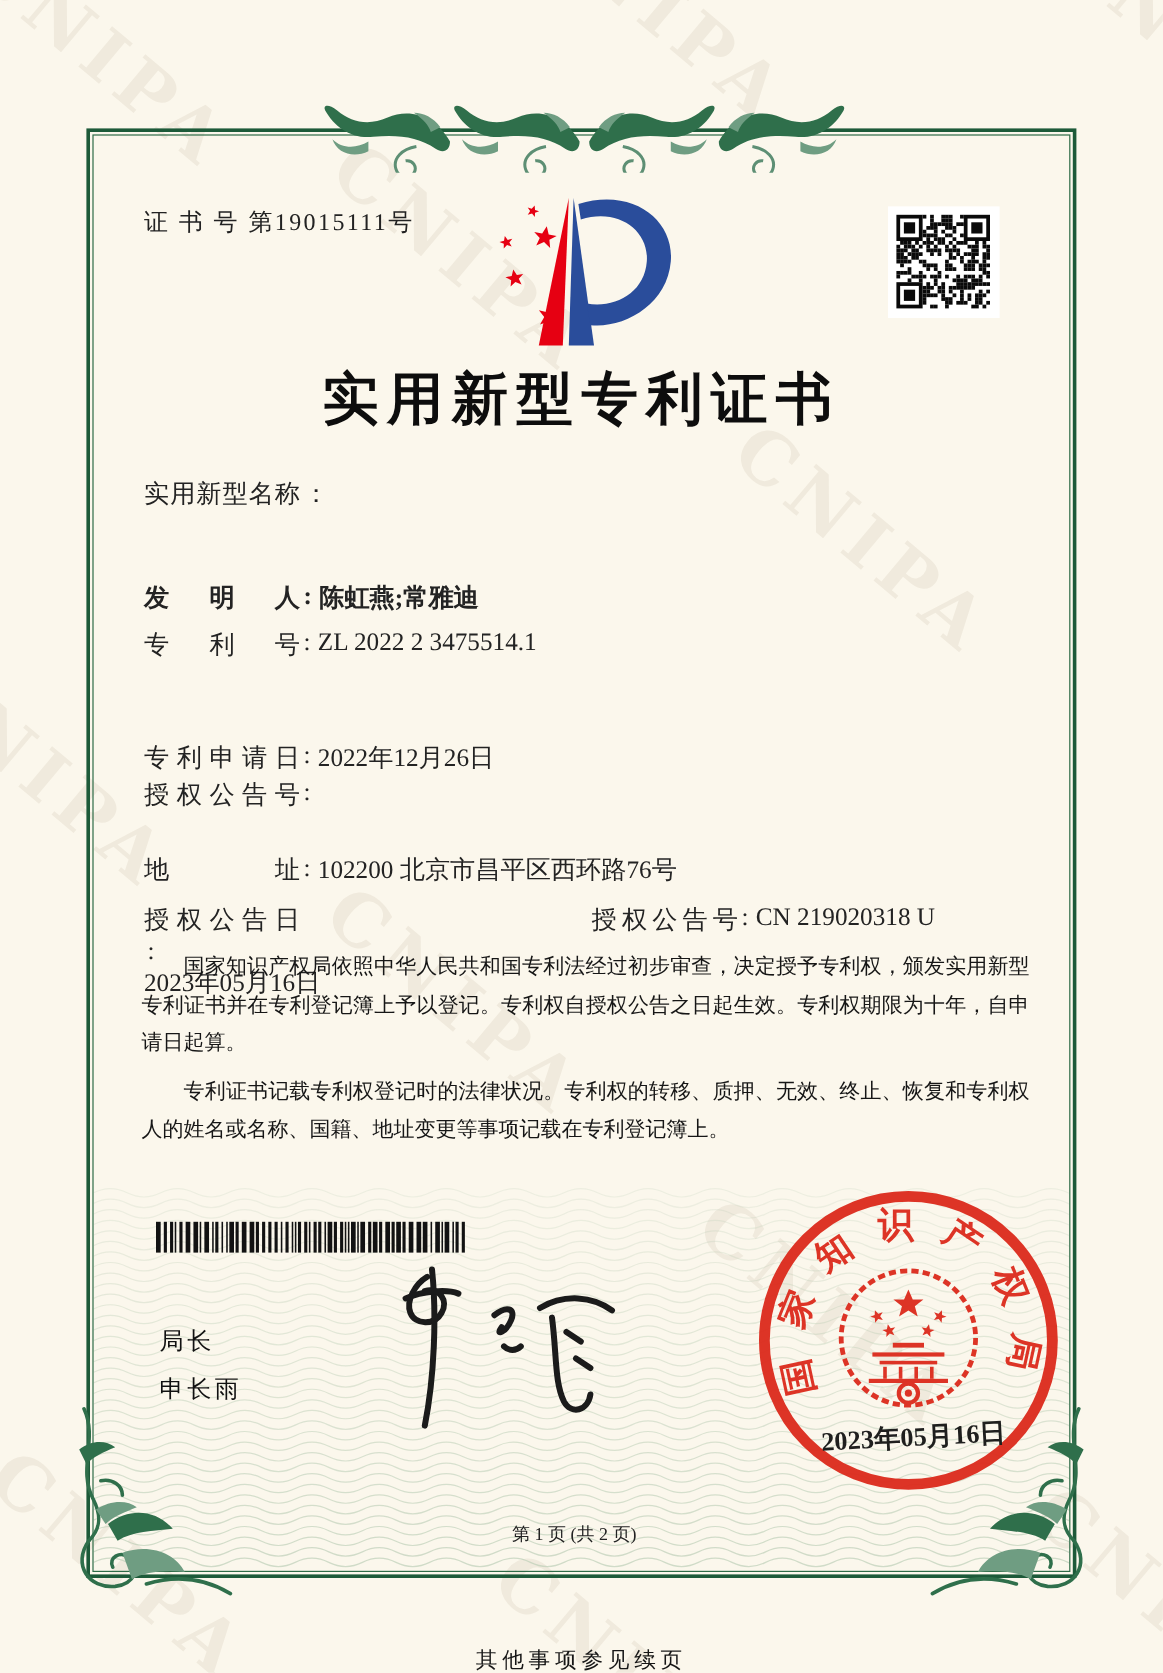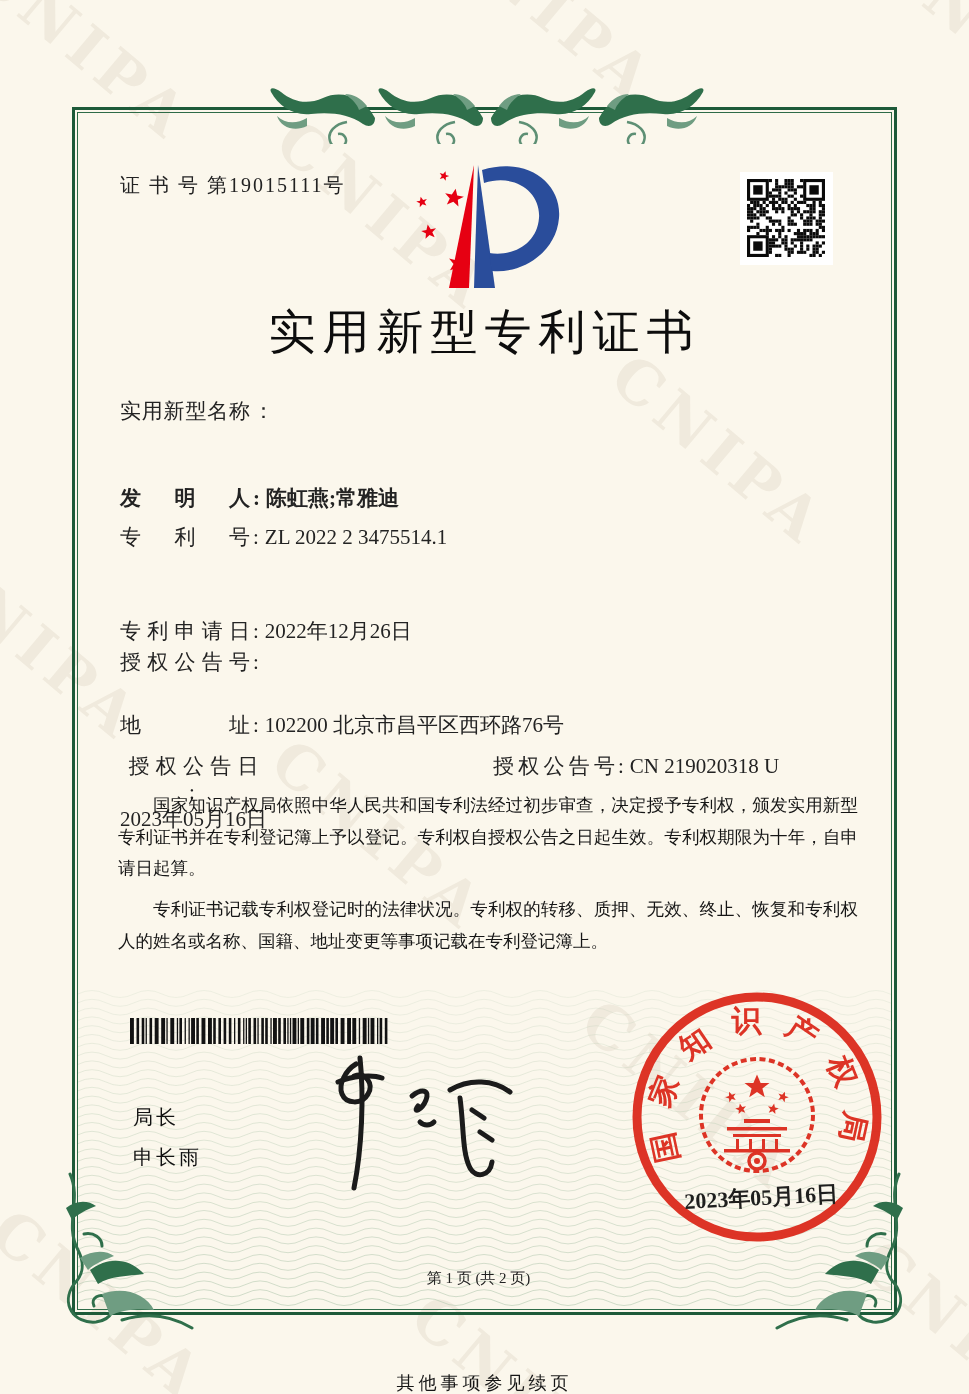--- a/index.html
+++ b/index.html
@@ -21,23 +21,23 @@
     position:absolute;left:72px;top:107px;width:819px;height:1202px;
     border:3px solid #1d5a39;
   }
   .frame-inner{
     position:absolute;left:2px;top:2px;right:2px;bottom:2px;
     border:1px solid #2e6b47;
   }
   .certno{position:absolute;left:120px;top:172px;font-size:20px;letter-spacing:2px;color:#222;}
   .title{
     position:absolute;left:0;top:301px;width:969px;text-align:center;
-    font-size:47px;font-weight:normal;letter-spacing:7px;color:#0d0d0d;
+    font-size:47px;font-weight:bold;letter-spacing:7px;color:#0d0d0d;
   }
-  .frow{position:absolute;left:120px;display:flex;align-items:center;font-size:21px;color:#232323;}
+  .frow{position:absolute;left:120px;display:flex;align-items:flex-start;font-size:21px;color:#232323;}
   .flabel{display:inline-block;width:130px;text-align:justify;text-align-last:justify;}
   .fcolon{margin:0 6px 0 3px;}
   .fvalue{white-space:nowrap;}
   .frow2{left:493px;}
   .frow2 .flabel{width:122px;}
   .para{
     position:absolute;left:118px;width:740px;font-size:17.5px;line-height:31.5px;
     text-indent:2em;color:#161616;text-align:justify;
   }
   .officer{position:absolute;left:133px;font-size:20px;color:#111;

